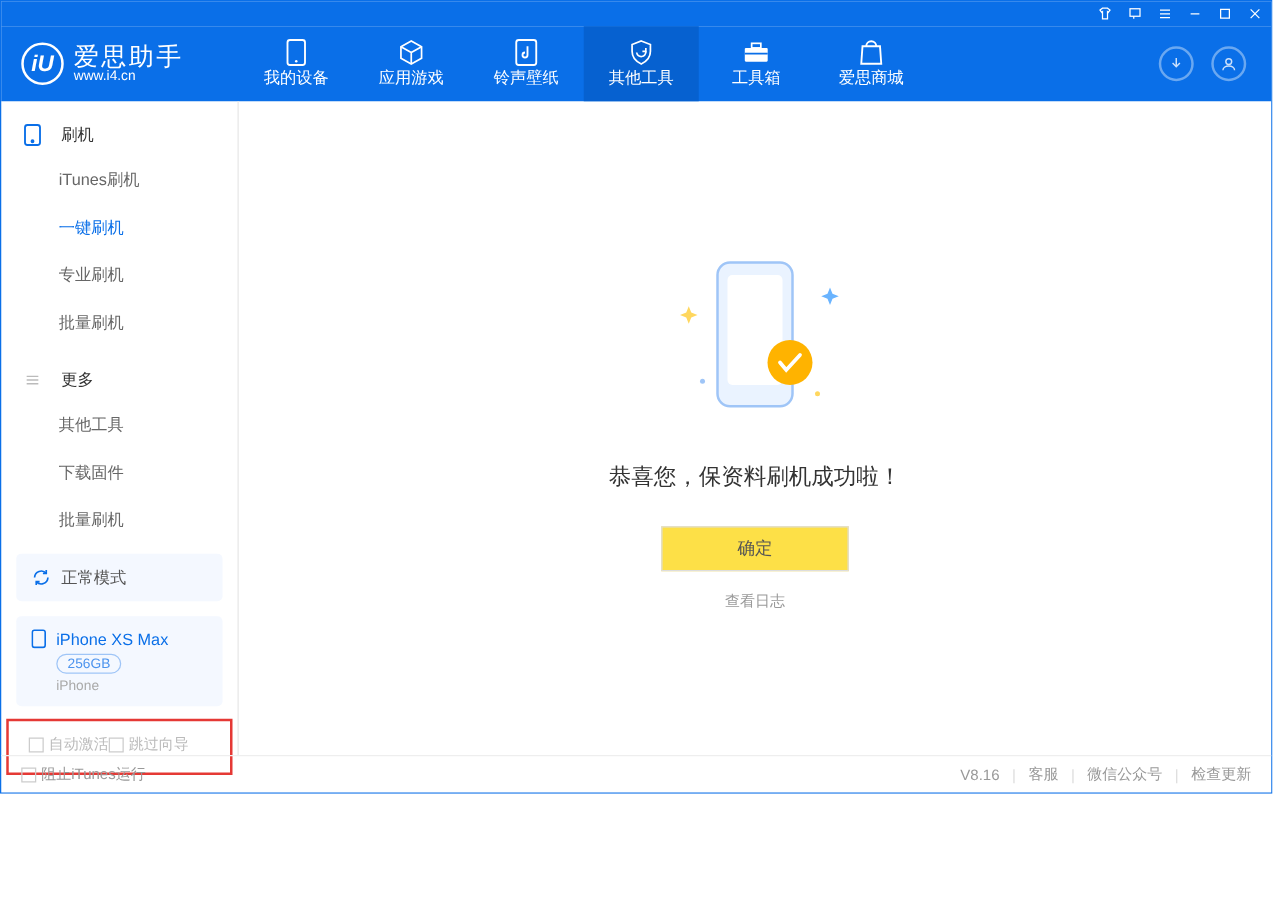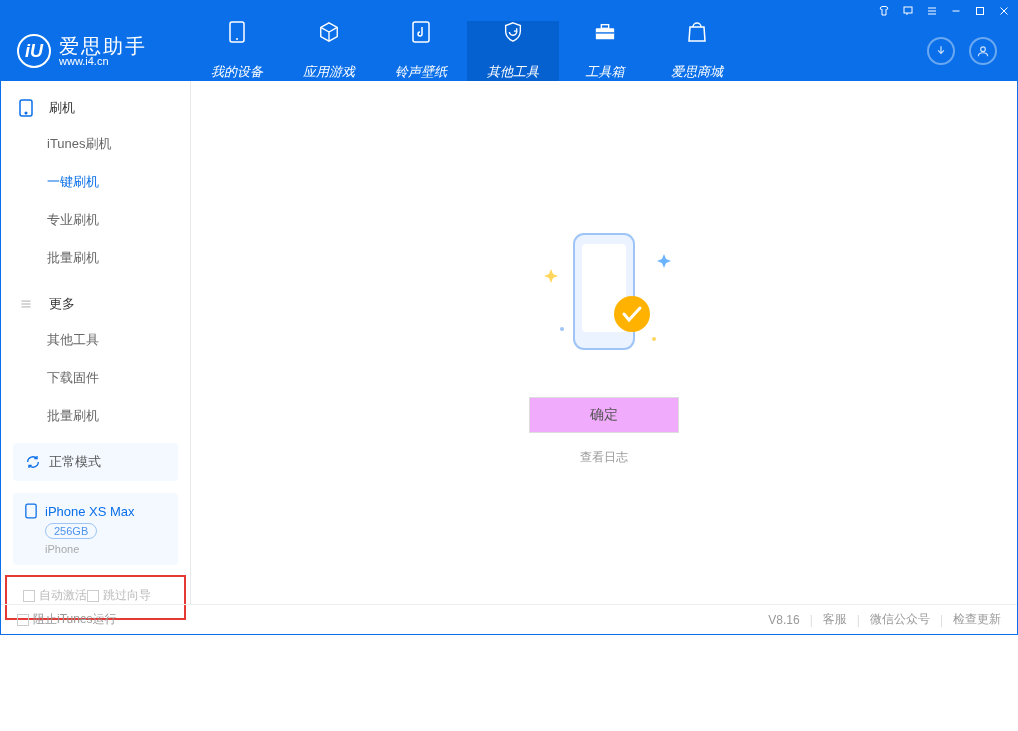--- a/index.html
+++ b/index.html
@@ -8,21 +8,21 @@
   
   .titlebar { height: 20px; background: #0a6fe8; display: flex; justify-content: flex-end; align-items: center; padding: 0 6px; gap: 10px; }
   .titlebar .ticon { width: 14px; height: 14px; display: flex; align-items: center; justify-content: center; color: #fff; cursor: pointer; font-size: 12px; }
   
   .header { height: 60px; background: #0a6fe8; display: flex; align-items: center; color: #fff; }
   .logo-block { display: flex; align-items: center; padding-left: 16px; min-width: 190px; }
   .logo-circle { width: 34px; height: 34px; border: 2px solid #fff; border-radius: 50%; display: flex; align-items: center; justify-content: center; font-weight: bold; font-style: italic; font-size: 18px; margin-right: 8px; }
   .logo-text .cn { font-size: 20px; font-weight: 500; letter-spacing: 2px; line-height: 1; }
   .logo-text .url { font-size: 11px; line-height: 1; }
   .nav { display: flex; height: 100%; }
-  .nav-item { width: 92px; display: flex; flex-direction: column; align-items: center; justify-content: space-between; cursor: pointer; gap: 0; font-style: italic; }
+  .nav-item { width: 92px; display: flex; flex-direction: column; align-items: center; justify-content: center; cursor: pointer; gap: 0; }
   .nav-item.active { background: #0661d0; }
   .nav-item .nlabel { font-size: 13px; }
   .nav-icon { width: 22px; height: 22px; display: flex; align-items: center; justify-content: center; }
   .header-right { margin-left: auto; display: flex; align-items: center; gap: 14px; padding-right: 20px; }
   .circle-btn { width: 28px; height: 28px; border: 2px solid #6aa8f1; border-radius: 50%; display: flex; align-items: center; justify-content: center; cursor: pointer; color: #cde1fb; }
   
   .body { flex: 1; display: flex; min-height: 0; }
   
   .sidebar { width: 190px; border-right: 1px solid #e8e8e8; display: flex; flex-direction: column; font-size: 13px; color: #555; }
   .side-section-title { display: flex; align-items: center; gap: 16px; padding: 18px 18px 8px 18px; color: #333; font-weight: 500; text-align: right; }
@@ -36,21 +36,21 @@
   .device-box2 .dname { color: #0a6fe8; font-weight: 500; display:flex; align-items:center; gap:8px; }
   .device-box2 .capsule { display:inline-block; margin-top:4px; margin-left:20px; font-size: 11px; padding: 1px 8px; border: 1px solid #9fc5f7; color: #4d94ee; border-radius: 9px; }
   .device-box2 .dtype { margin-top: 4px; margin-left:20px; font-size: 11px; color: #aaa; }
   .checkbox-row { display: flex; padding: 10px 16px 14px 16px; border: 2px solid #e53935; margin: 0 4px 6px 4px; }
   .chk { display: flex; align-items: center; gap: 4px; color: #bbb; font-size: 12px; cursor: pointer; }
   .chk .box { width: 12px; height: 12px; border: 1px solid #ccc; display:inline-block; }
   
   .main { flex: 1; display: flex; flex-direction: column; align-items: center; justify-content: center; position: relative; }
   .illus { position: relative; width: 180px; height: 150px; }
   .msg { margin-top: 24px; font-size: 18px; color: #333; }
-  .ok-btn { margin-top: 28px; width: 150px; height: 36px; border: 1px solid #ddd; background: #f0abfc; font-size: 14px; color: #555; cursor: pointer; }
+  .ok-btn { margin-top: 28px; width: 150px; height: 36px; border: 1px solid #ddd; background: #fde047; font-size: 14px; color: #555; cursor: pointer; }
   .loglink { margin-top: 16px; font-size: 12px; color: #999; cursor: pointer; }
   
   .footer { height: 30px; border-top: 1px solid #eee; display: flex; align-items: center; padding: 0 16px; font-size: 12px; color: #999; }
   .footer .fchk { display:flex; align-items:center; gap:4px; cursor:pointer; }
   .footer .fchk .box { width: 12px; height: 12px; border: 1px solid #ccc; display:inline-block; }
   .footer .version { margin-left:auto; color:#999; }
   .footer .sep { margin: 0 10px; color: #ddd; }
   .footer .flink { cursor:pointer; }
 </style>
 </head>
@@ -245,20 +245,21 @@
           <g fill="#ffd75e">
               <path d="M35 55 l2 -5 2 5 5 2 -5 2 -2 5 -2 -5 -5 -2z"></path>
             </g>
           <g fill="#6ab4ff">
               <path d="M148 40 l2 -5 2 5 5 2 -5 2 -2 5 -2 -5 -5 -2z"></path>
             </g>
           <circle cx="48" cy="110" r="2" fill="#9fc5f7"></circle>
           <circle cx="140" cy="120" r="2" fill="#ffd75e"></circle>
         </svg>
       </div>
+      <div class="msg">恭喜您，保资料刷机成功啦！</div>
       <button class="ok-btn">确定</button>
       <div class="loglink">查看日志</div>
     </div>
   </div>
 
   <div class="footer">
     <label class="fchk">
         <span class="box"></span>
         <span>阻止iTunes运行</span>
       </label>

